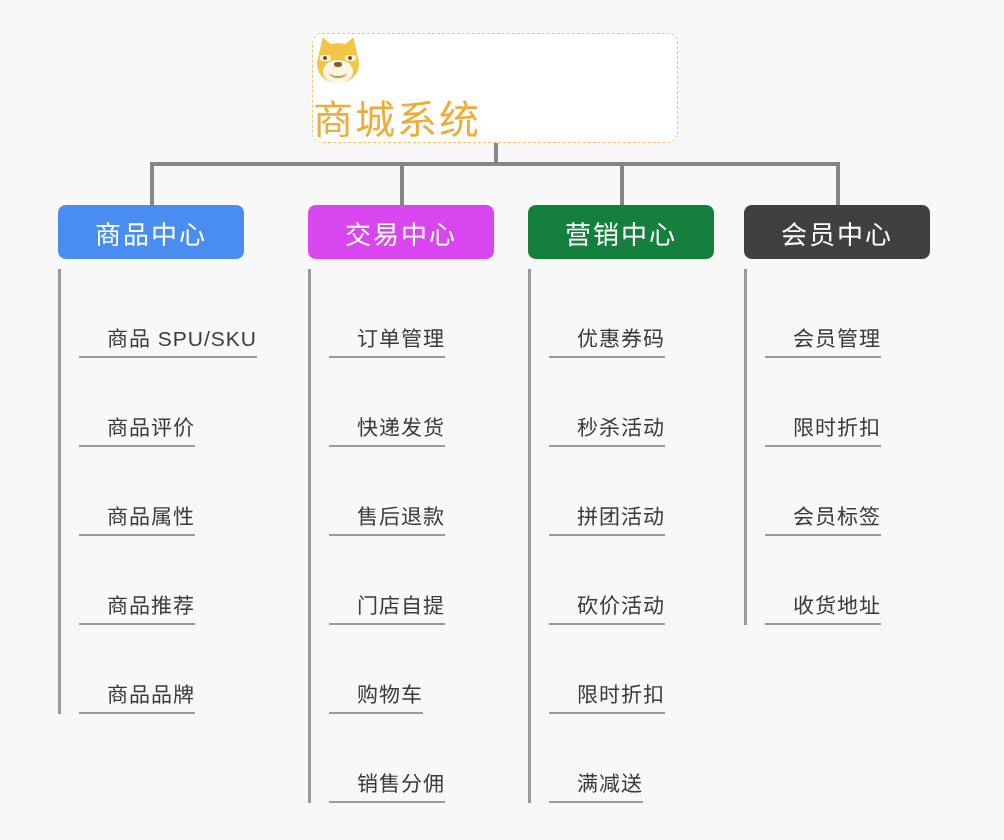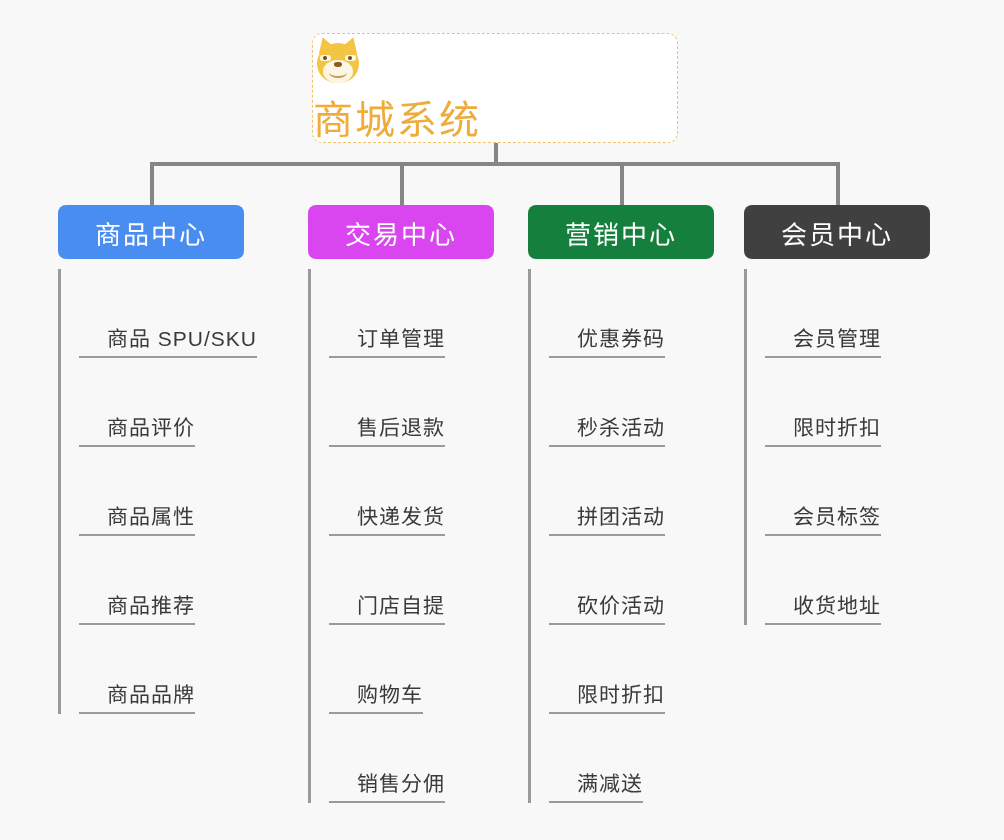--- a/index.html
+++ b/index.html
@@ -241,24 +241,24 @@
 
   <div class="column" style="left:308px;">
     <div class="cat-box w-red">
       <span>交易中心</span>
     </div>
     <div class="leaf-list">
       <div class="leaf">
           <span class="leaf-label">订单管理</span>
         </div>
       <div class="leaf">
+          <span class="leaf-label">快递发货</span>
+        </div>
+      <div class="leaf">
           <span class="leaf-label">售后退款</span>
-        </div>
-      <div class="leaf">
-          <span class="leaf-label">快递发货</span>
         </div>
       <div class="leaf">
           <span class="leaf-label">门店自提</span>
         </div>
       <div class="leaf">
           <span class="leaf-label">购物车</span>
         </div>
       <div class="leaf">
           <span class="leaf-label">销售分佣</span>
         </div>

